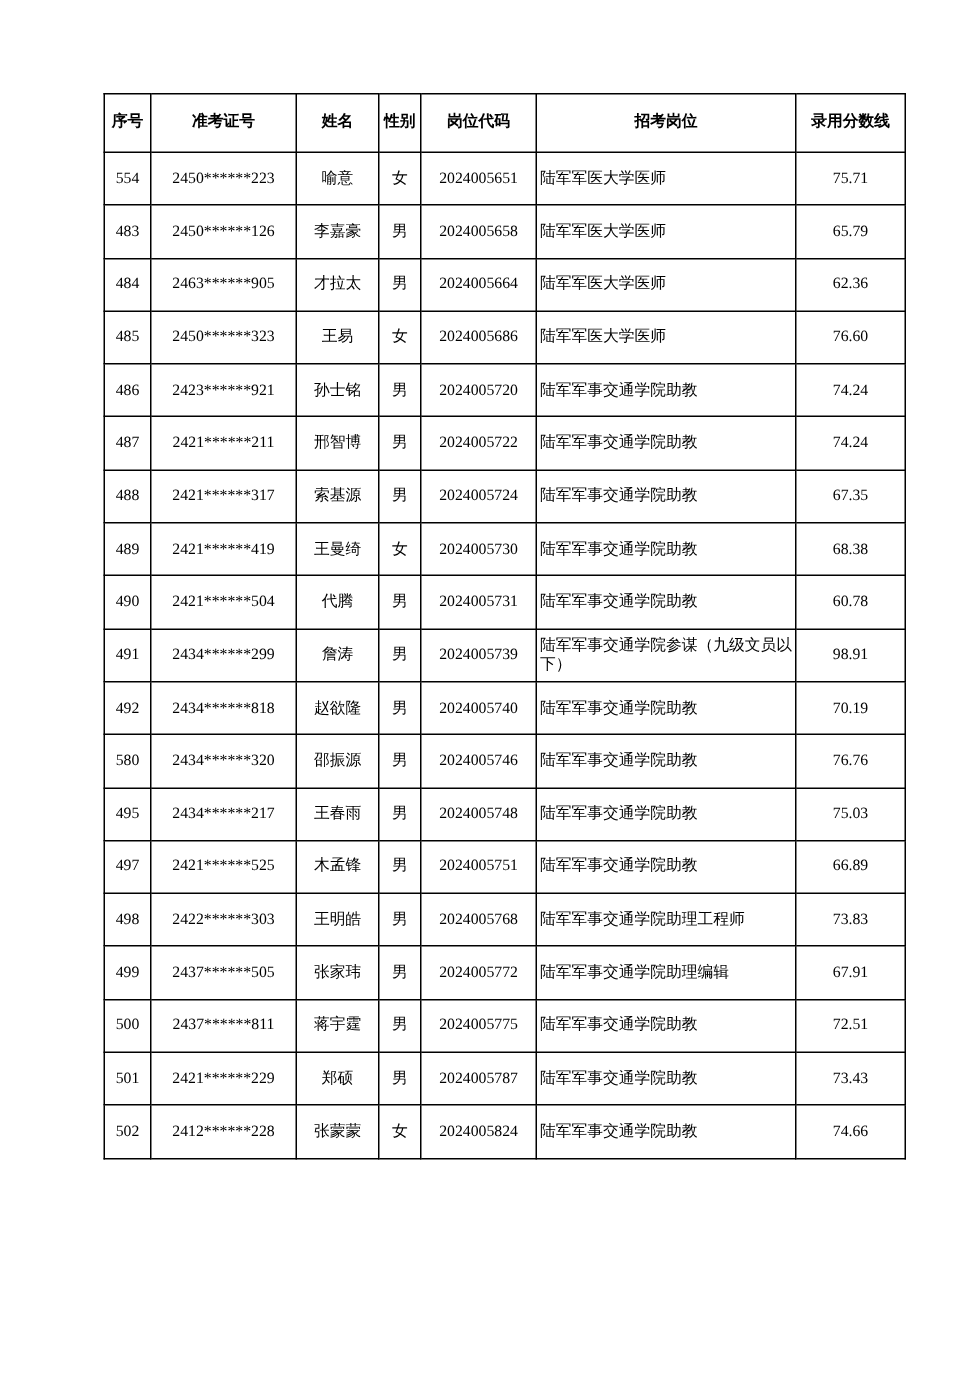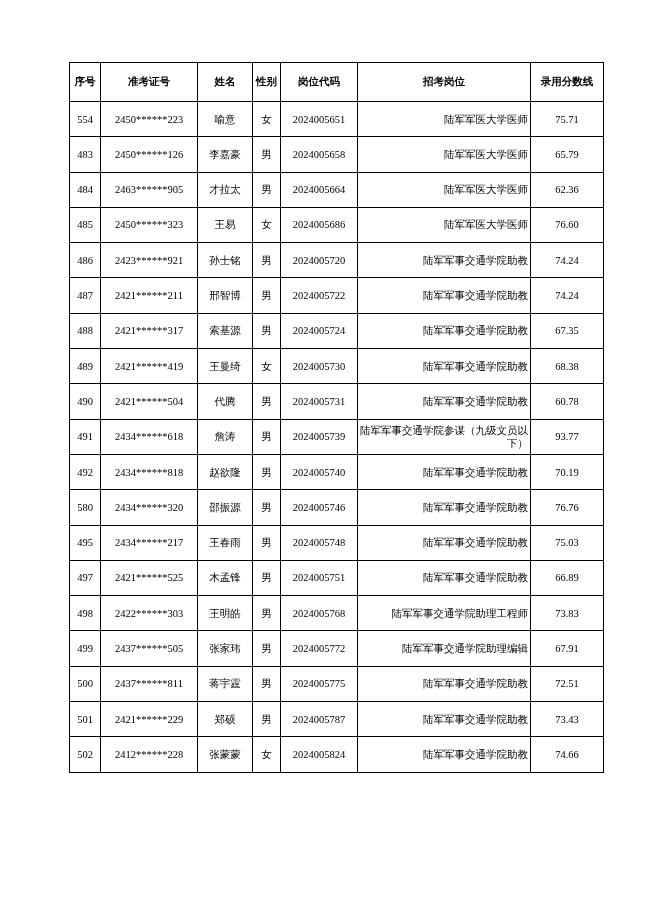--- a/index.html
+++ b/index.html
@@ -37,21 +37,21 @@
     background: #ffffff;
   }
   .score-table th {
     font-weight: bold;
     text-align: center;
     height: 36px;
   }
   .score-table thead tr { height: 38px; }
   .score-table tbody tr { height: 35.3px; }
   .c-center { text-align: center; vertical-align: middle; }
-  .c-left   { text-align: right;   vertical-align: middle; padding-left: 2px; }
+  .c-left   { text-align: left;   vertical-align: middle; padding-left: 2px; }
 </style>
 </head>
 <body>
 
 <div class="page">
   <table class="score-table">
     <colgroup>
       <col style="width:31px">
       <col style="width:97px">
       <col style="width:55px">
@@ -148,26 +148,26 @@
     <td class="c-center">490</td>
     <td class="c-center">2421******504</td>
     <td class="c-center">代腾</td>
     <td class="c-center">男</td>
     <td class="c-center">2024005731</td>
     <td class="c-left">陆军军事交通学院助教</td>
     <td class="c-center">60.78</td>
   </tr>
         <tr>
     <td class="c-center">491</td>
-    <td class="c-center">2434******618</td>
+    <td class="c-center">2434******299</td>
     <td class="c-center">詹涛</td>
     <td class="c-center">男</td>
     <td class="c-center">2024005739</td>
     <td class="c-left">陆军军事交通学院参谋（九级文员以下）</td>
-    <td class="c-center">93.77</td>
+    <td class="c-center">98.91</td>
   </tr>
         <tr>
     <td class="c-center">492</td>
     <td class="c-center">2434******818</td>
     <td class="c-center">赵欲隆</td>
     <td class="c-center">男</td>
     <td class="c-center">2024005740</td>
     <td class="c-left">陆军军事交通学院助教</td>
     <td class="c-center">70.19</td>
   </tr>

